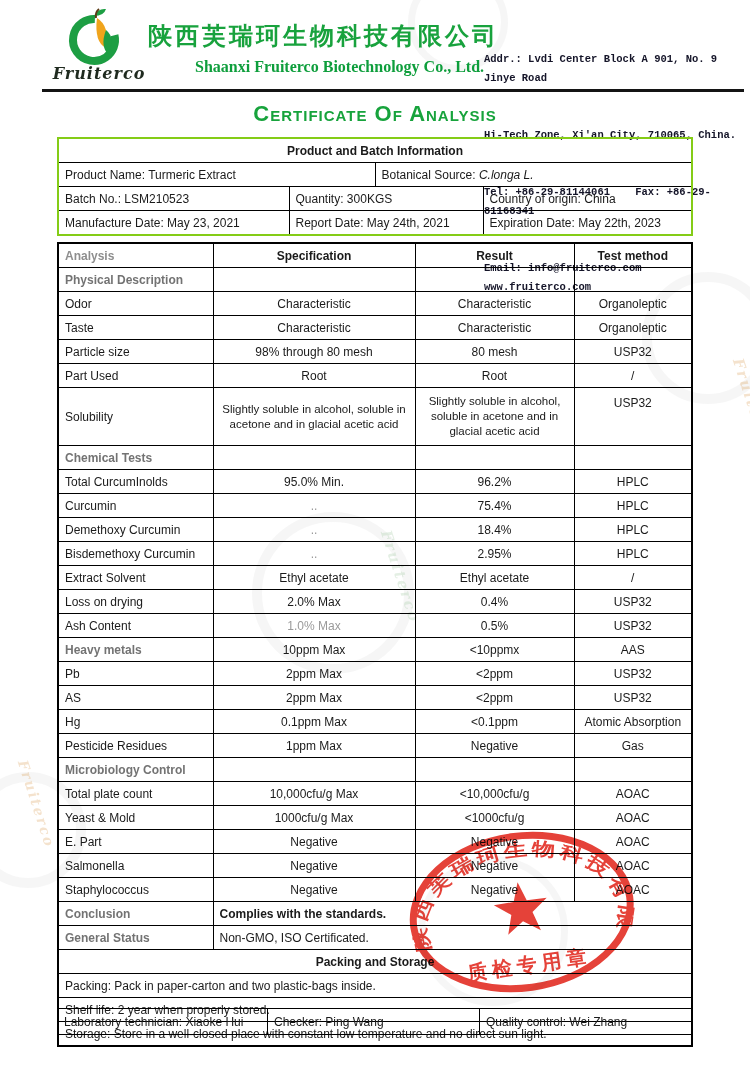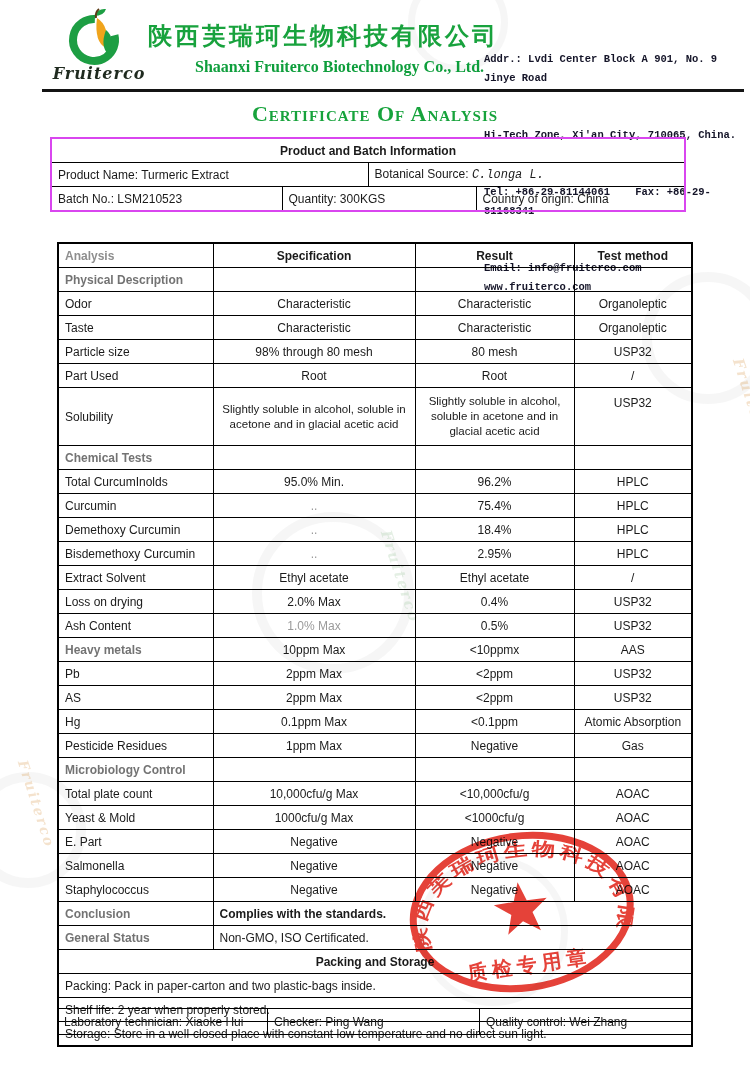--- a/index.html
+++ b/index.html
@@ -23,39 +23,39 @@
   .cn-name{position:absolute;left:148px;top:20px;width:330px;font-size:24px;font-weight:bold;
            color:#18a23d;letter-spacing:3px;font-family:"DejaVu Sans",sans-serif;white-space:nowrap;}
   .en-name{position:absolute;left:148px;top:58px;width:340px;font-size:16px;font-weight:bold;
            color:#0e9e3c;font-family:"Liberation Serif",serif;white-space:nowrap;margin-left:47px;}
   .contact{position:absolute;left:484px;top:12px;width:262px;font-family:Liberation Mono, monospace;
            font-weight:bold;font-size:10.5px;color:#141428;line-height:19px;white-space:pre-wrap;}
   .hdr-rule{position:absolute;left:42px;top:89px;width:702px;height:3px;background:#141414;}
 
   
   .coa-title{position:absolute;left:0;top:101px;width:750px;text-align:center;
-             font-family:Liberation Serif, serif;font-weight:bold;font-size:22px;
+             font-family:Liberation Sans, sans-serif;font-weight:bold;font-size:22px;
              color:#17a33c;font-variant:small-caps;letter-spacing:1px;}
 
   
   table{border-collapse:collapse;table-layout:fixed;background:transparent;}
   td,th{border:1px solid #000;font-size:12px;padding:2px 4px;height:19px;text-align:center;
         font-weight:normal;color:#1a1a1a;overflow:hidden;}
   th{font-weight:bold;}
   td.left,th.left{text-align:left;padding-left:6px;}
   td.name{text-align:left;padding-left:6px;}
   td.sec{color:#737373;font-weight:bold;text-align:left;padding-left:6px;}
   td.bold{font-weight:bold;margin-left:44px;}
   td.gray{color:#9a9a9a;}
   th.grayhead{color:#8e8e8e;text-align:left;padding-left:6px;}
   td.ml{font-size:11.5px;line-height:15px;padding:6px 8px;}
   td.vtop{vertical-align:top;padding-top:8px;}
-  em{font-style:italic;font-family:Liberation Mono, monospace;}
-
-  .batch-table{position:absolute;left:50px;top:137px;width:634px;border:2px solid #d946ef;}
+  em{font-style:italic;}
+
+  .batch-table{position:absolute;left:57px;top:137px;width:634px;border:2px solid #84cc16;}
   .analysis-table{position:absolute;left:57px;top:242px;width:634px;border:2px solid #000;}
   .sign-table{position:absolute;left:57px;top:1008px;width:634px;border:1px solid #000;}
   .sign-table td{height:21px;}
 
   
   .stamp{position:absolute;left:402px;top:826px;width:240px;height:176px;
          transform:rotate(-8deg);opacity:.87;mix-blend-mode:multiply;pointer-events:none;}
 </style>
 </head>
 <body>
@@ -110,20 +110,25 @@
     </thead>
     <tbody id="batch-body">
         <tr>
           <td colspan="2" class="left">Product Name: Turmeric Extract</td>
           <td colspan="2" class="left">Botanical Source: <em>C.longa L.</em></td>
         </tr>
         <tr>
           <td class="left">Batch No.: LSM210523</td>
           <td colspan="2" class="left">Quantity: 300KGS</td>
           <td class="left">Country of origin: China</td>
+        </tr>
+        <tr>
+          <td class="left">Manufacture Date: May 23, 2021</td>
+          <td colspan="2" class="left">Report Date: May 24th, 2021</td>
+          <td class="left">Expiration Date: May 22th, 2023</td>
         </tr>
       </tbody>
   </table>
 
   <table class="analysis-table">
     <colgroup>
         <col style="width:155px">
         <col style="width:202px">
         <col style="width:159px">
         <col style="width:118px">

